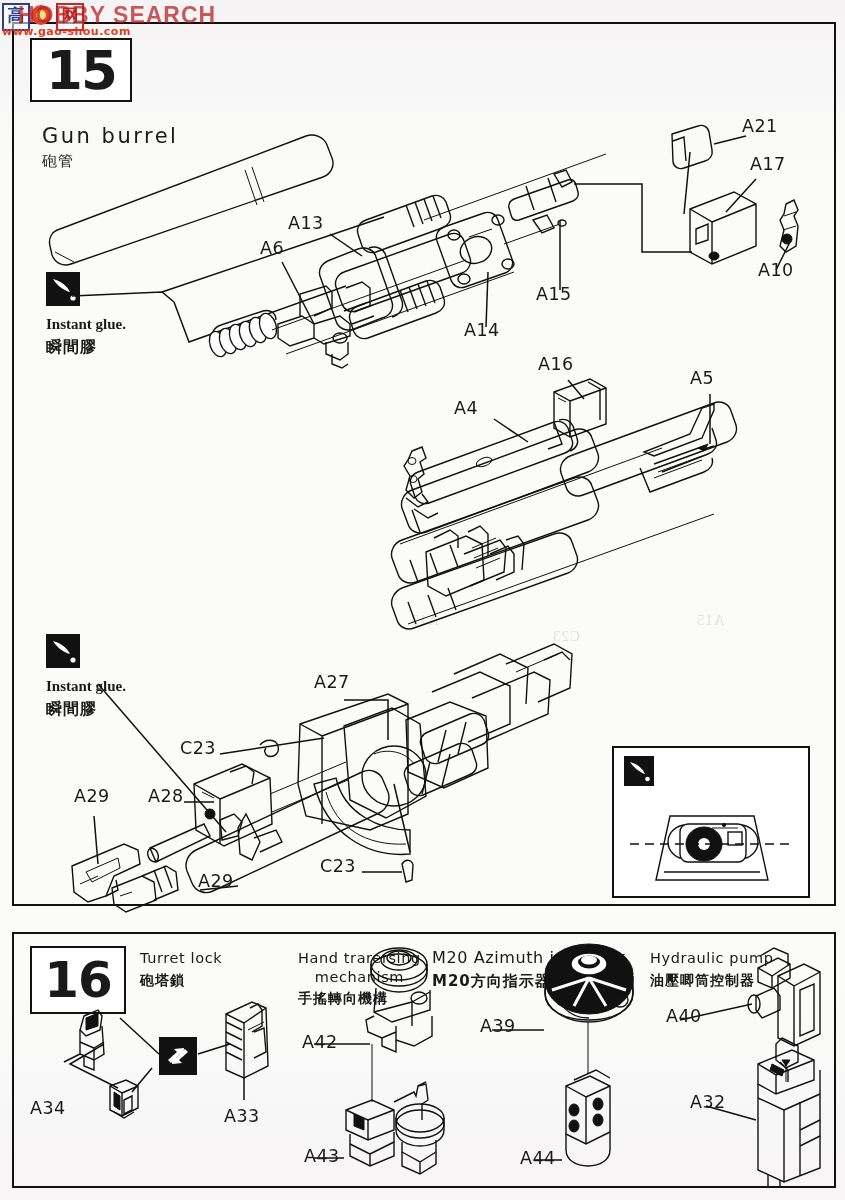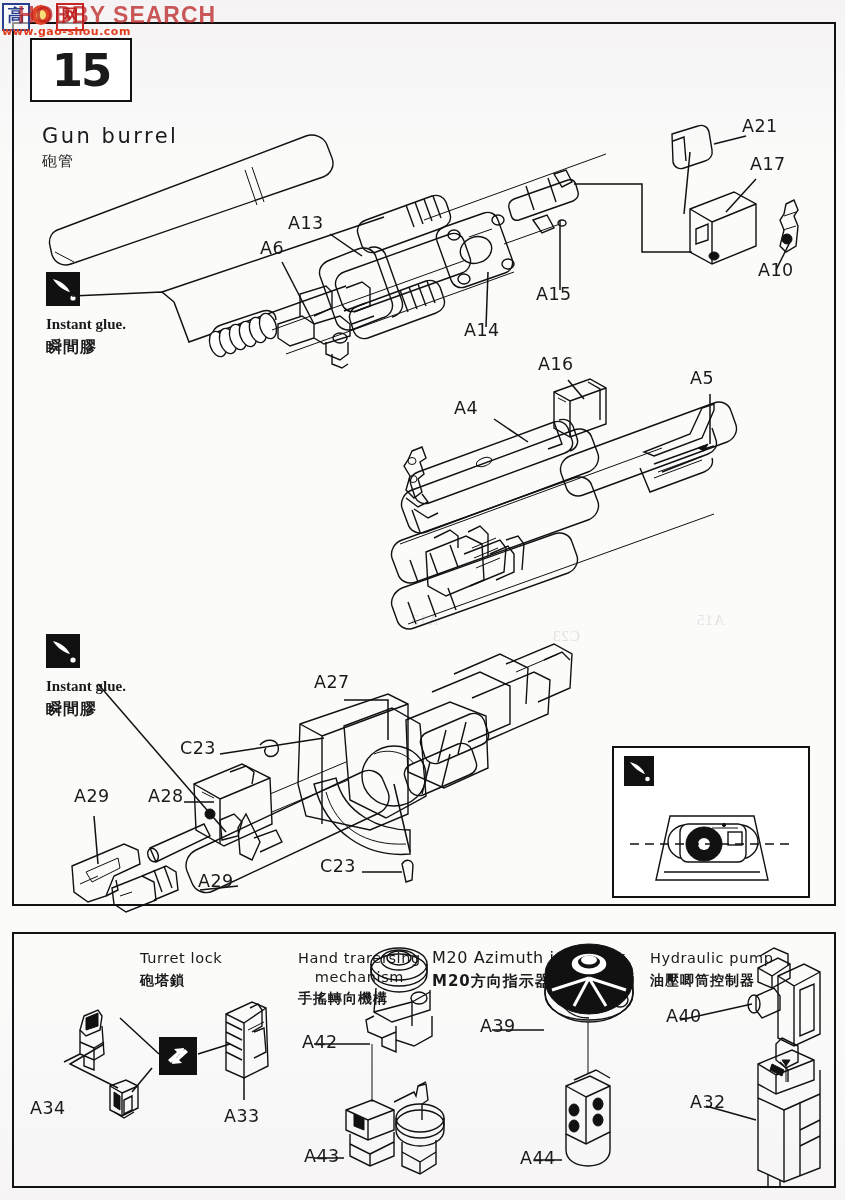--- a/index.html
+++ b/index.html
@@ -32,21 +32,21 @@
   
   .panel{position:absolute;border:2px solid #111;background:transparent;}
   #panel-step-15{left:12px;top:22px;width:820px;height:880px;}
   #panel-step-16{left:12px;top:932px;width:820px;height:252px;}
 
   .step-box{position:absolute;border:2.5px solid #111;background:#fff;
     display:flex;align-items:center;justify-content:center;}
   .step-num{font-family:"DejaVu Sans",sans-serif;font-weight:700;line-height:1;}
 
   #step-15-box{left:16px;top:14px;width:98px;height:60px;}
-  #step-15-box .step-num{font-size:45px;letter-spacing:-2px;}
+  #step-15-box .step-num{font-size:53px;letter-spacing:-2px;}
   #step-16-box{left:16px;top:12px;width:92px;height:64px;}
   #step-16-box .step-num{font-size:50px;letter-spacing:-1px;}
 
   
   .title-en{font-family:"DejaVu Sans",sans-serif;font-size:21px;letter-spacing:2.5px;white-space:nowrap;}
   .title-cjk{font-family:Liberation Sans, sans-serif;font-size:15px;letter-spacing:1px;white-space:nowrap;}
   .hdr-en{font-family:"DejaVu Sans",sans-serif;font-size:14.5px;letter-spacing:.6px;white-space:nowrap;}
   .hdr-cjk{font-family:"DejaVu Sans",sans-serif;font-size:14px;font-weight:600;letter-spacing:1px;white-space:nowrap;}
   .part-label{position:absolute;font-family:"DejaVu Sans",sans-serif;font-size:17.5px;
     letter-spacing:.5px;white-space:nowrap;}
@@ -415,20 +415,23 @@
   <div class="part-label" style="left:300px;top:648px;">A27</div>
   <div class="part-label" style="left:166px;top:714px;">C23</div>
   <div class="part-label" style="left:306px;top:832px;">C23</div>
   <div class="part-label" style="left:134px;top:762px;">A28</div>
   <div class="part-label" style="left:60px;top:762px;">A29</div>
   <div class="part-label" style="left:184px;top:847px;">A29</div>
 </div>
 
 <div class="panel" id="panel-step-16">
 
+  <div class="step-box" id="step-16-box">
+    <span class="step-num">16</span>
+  </div>
 
   <div style="position:absolute;left:126px;top:16px;">
     <div class="hdr-en">Turret lock</div>
     <div class="hdr-cjk" style="margin-top:6px;">砲塔鎖</div>
   </div>
 
   <div style="position:absolute;left:284px;top:16px;">
     <div class="hdr-en">Hand trarersing</div>
     <div class="hdr-en" style="margin-top:3px;text-align:center;">mechanism</div>
     <div class="hdr-cjk" style="margin-top:5px;">手搖轉向機構</div>

